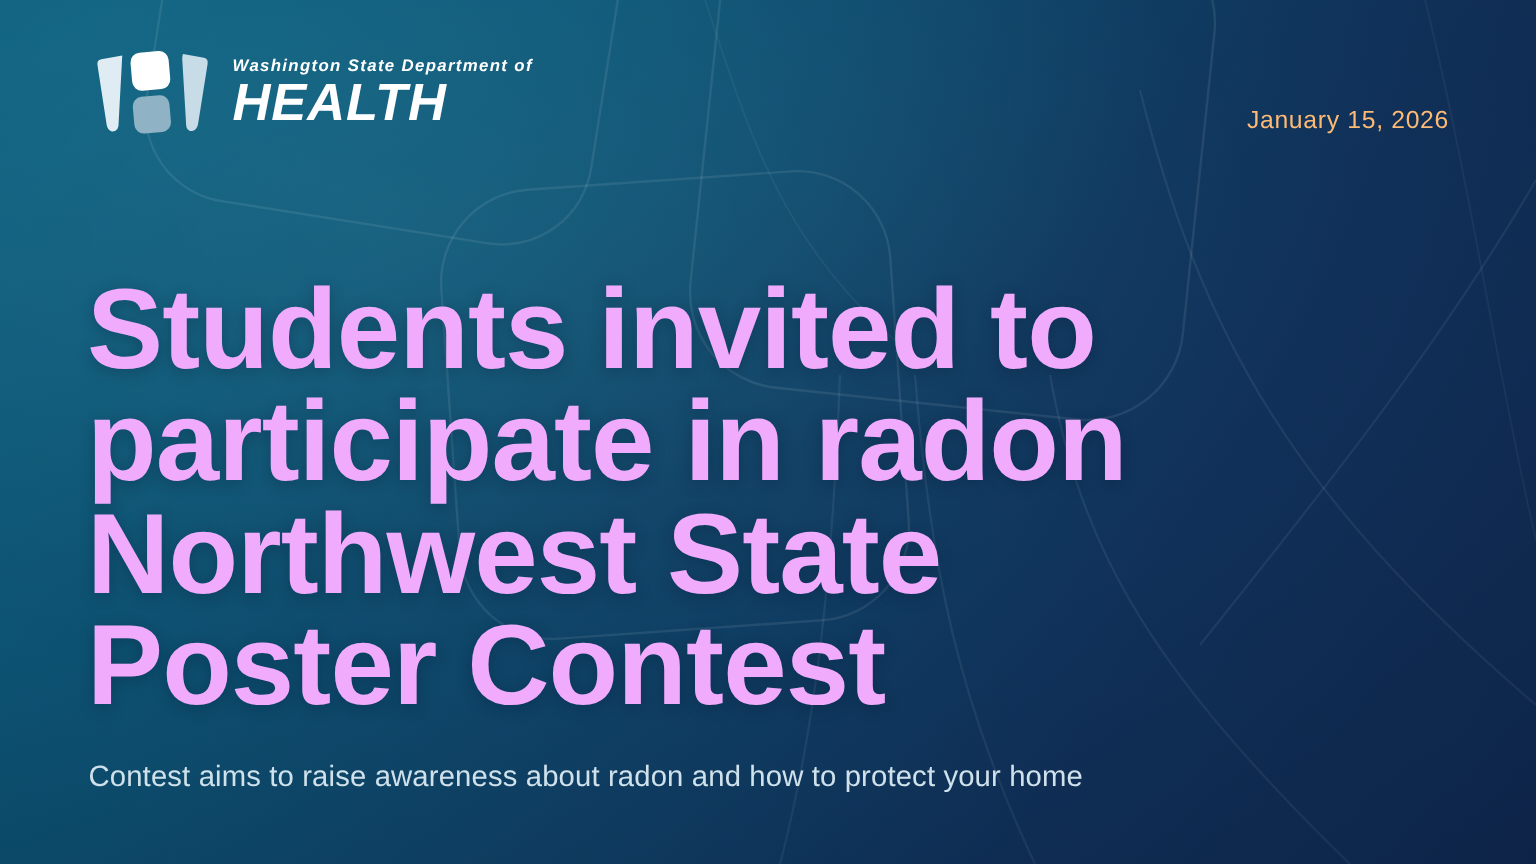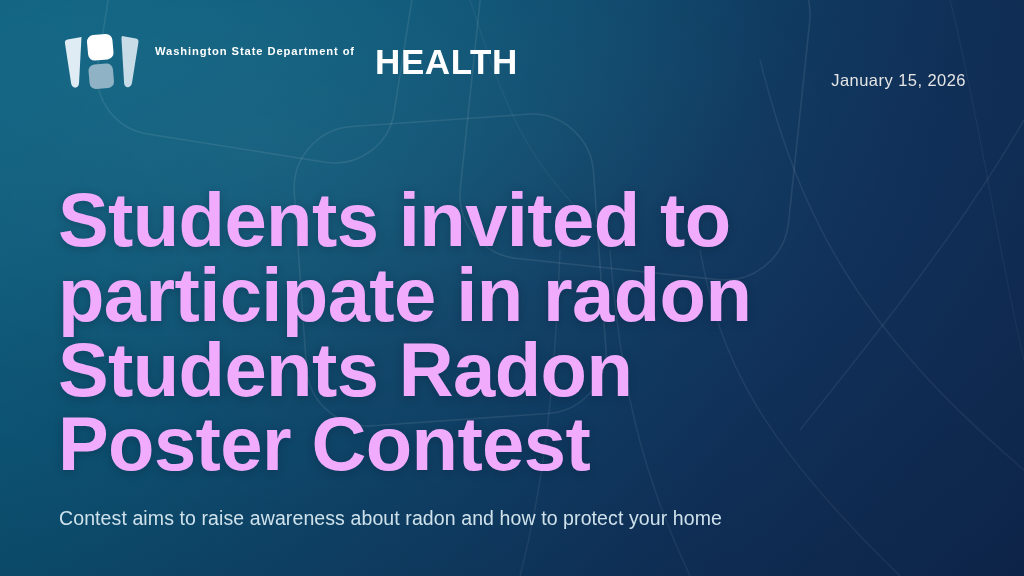--- a/index.html
+++ b/index.html
@@ -55,48 +55,48 @@
     position: absolute;
     left: 60px;
     top: 33px;
     display: flex;
     align-items: center;
     gap: 13px;
   }
   .logo-mark { width: 82px; height: 58px; display: block; flex: none; }
   .logo-words {
     display: flex;
-    flex-direction: row;
+    flex-direction: column;
     justify-content: center;
     line-height: 1;
+    font-style: italic;
   }
   .logo-kicker {
     color: #ffffff;
     font-size: 11.2px;
     font-weight: bold;
     letter-spacing: 0.9px;
     margin-bottom: 3px;
     white-space: nowrap;
   }
   .logo-wordmark {
     color: #ffffff;
     font-size: 35px;
     font-weight: bold;
     letter-spacing: 0.6px;
     line-height: 0.92;
     white-space: nowrap;
-    margin-left: 20px;
   }
 
   
   .date {
     position: absolute;
     right: 58px;
     top: 71px;
-    color: #e5e5e5;
+    color: #fdba74;
     font-size: 16.5px;
     letter-spacing: 0.45px;
     white-space: nowrap;
   }
 
   
   .headline {
     position: absolute;
     left: 58px;
     top: 132px;
@@ -177,20 +177,20 @@
         <div class="logo-kicker">Washington State Department of</div>
         <div class="logo-wordmark">HEALTH</div>
       </div>
     </div>
 
     <div class="date">January 15, 2026</div>
 
     <h1 class="headline">
       <span class="ln">Students invited to</span>
       <span class="ln">participate in radon</span>
-      <span class="ln">Students Radon</span>
+      <span class="ln">Northwest State</span>
       <span class="ln">Poster Contest</span>
     </h1>
 
     <div class="subtitle">Contest aims to raise awareness about radon and how to protect your home</div>
 
   </div>
 </div>
 
 </body></html>

